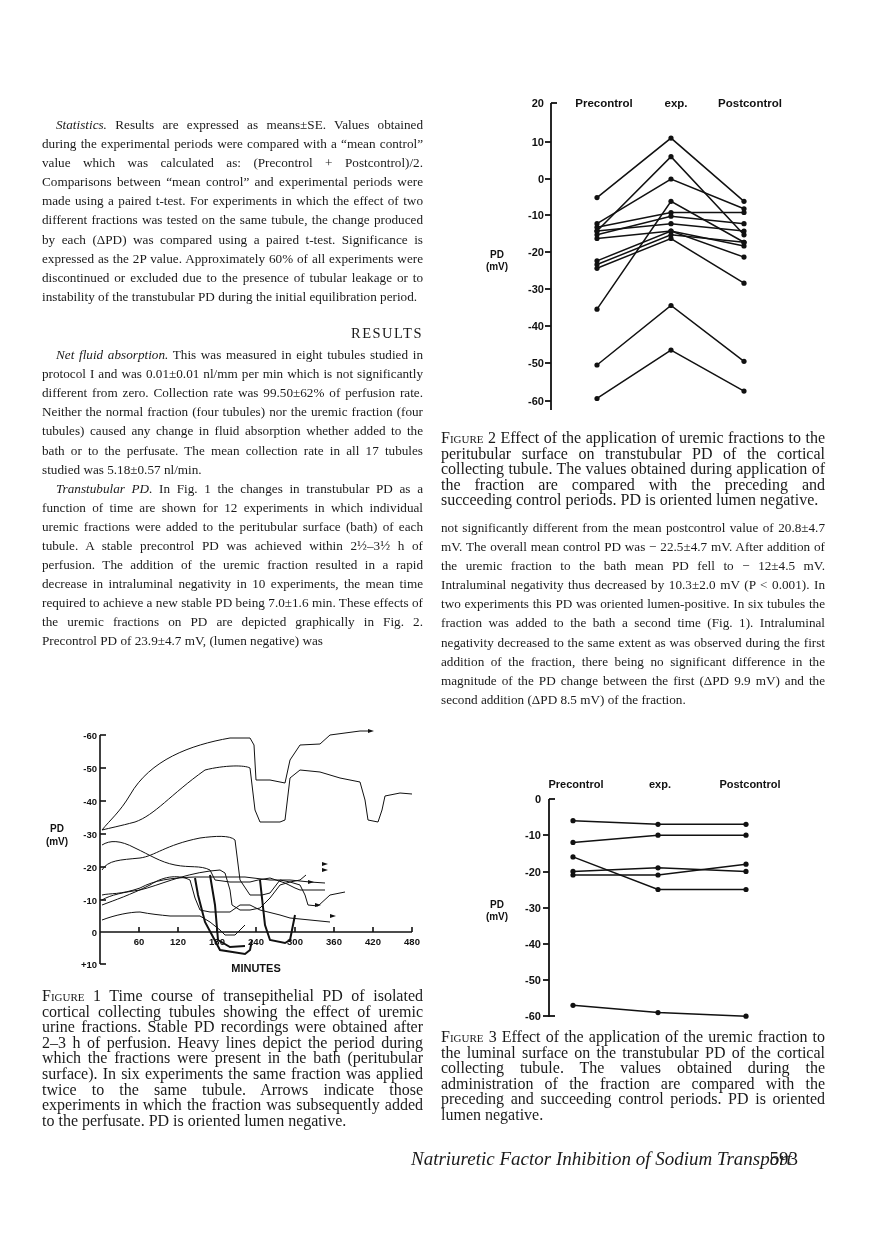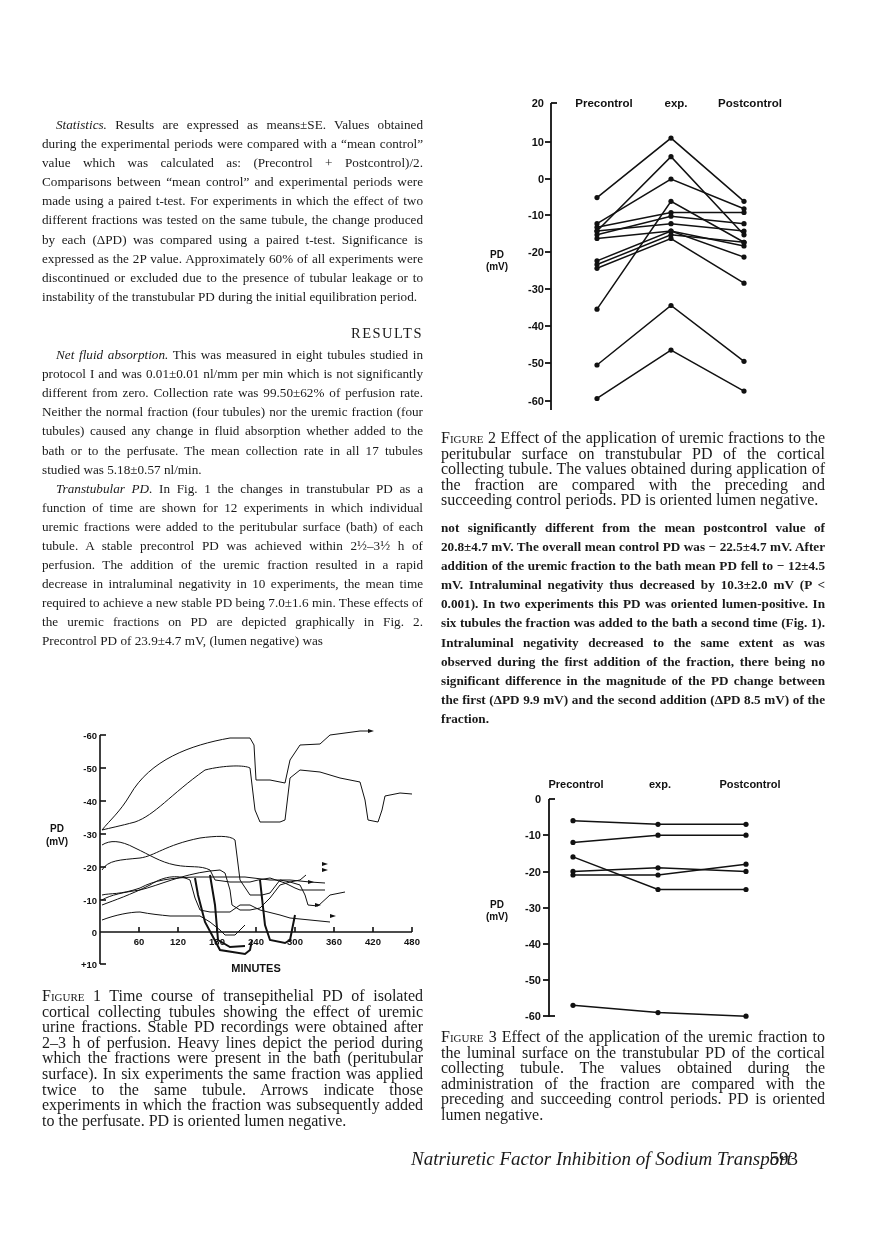--- a/index.html
+++ b/index.html
@@ -180,21 +180,21 @@
       <circle cx="744" cy="361.28" r="2.6" stroke="none"></circle>
       <polyline points="597,398.48 671,350.12 744,391.04" fill="none"></polyline>
       <circle cx="597" cy="398.48" r="2.6" stroke="none"></circle>
       <circle cx="671" cy="350.12" r="2.6" stroke="none"></circle>
       <circle cx="744" cy="391.04" r="2.6" stroke="none"></circle>
     </g>
 </svg>
 
 <div class="caption" style="left:441px;top:430px;width:384px;"><span class="fig">Figure 2</span><span> Effect of the application of uremic fractions to the peritubular surface on transtubular PD of the cortical collecting tubule. The values obtained during application of the fraction are compared with the preceding and succeeding control periods. PD is oriented lumen negative.</span></div>
 
-<div class="col right" style="top:518px;font-weight:bold;">
+<div class="col right" style="top:518px;">
   <p class="noind">not significantly different from the mean postcontrol value of 20.8±4.7 mV. The overall mean control PD was − 22.5±4.7 mV. After addition of the uremic fraction to the bath mean PD fell to − 12±4.5 mV. Intraluminal negativity thus decreased by 10.3±2.0 mV (P &lt; 0.001). In two experiments this PD was oriented lumen-positive. In six tubules the fraction was added to the bath a second time (Fig. 1). Intraluminal negativity decreased to the same extent as was observed during the first addition of the fraction, there being no significant difference in the magnitude of the PD change between the first (ΔPD 9.9 mV) and the second addition (ΔPD 8.5 mV) of the fraction.</p>
 </div>
 
 <svg style="position:absolute;left:470px;top:772px;" width="350" height="255" viewBox="470 772 350 255">
   <g stroke="#111" stroke-width="1.8" fill="none">
     <line x1="549" y1="799" x2="549" y2="1017"></line>
     <line x1="549" y1="799" x2="555" y2="799"></line>
     <line x1="543" y1="835" x2="549" y2="835"></line>
     <line x1="543" y1="872" x2="549" y2="872"></line>
     <line x1="543" y1="908" x2="549" y2="908"></line>

